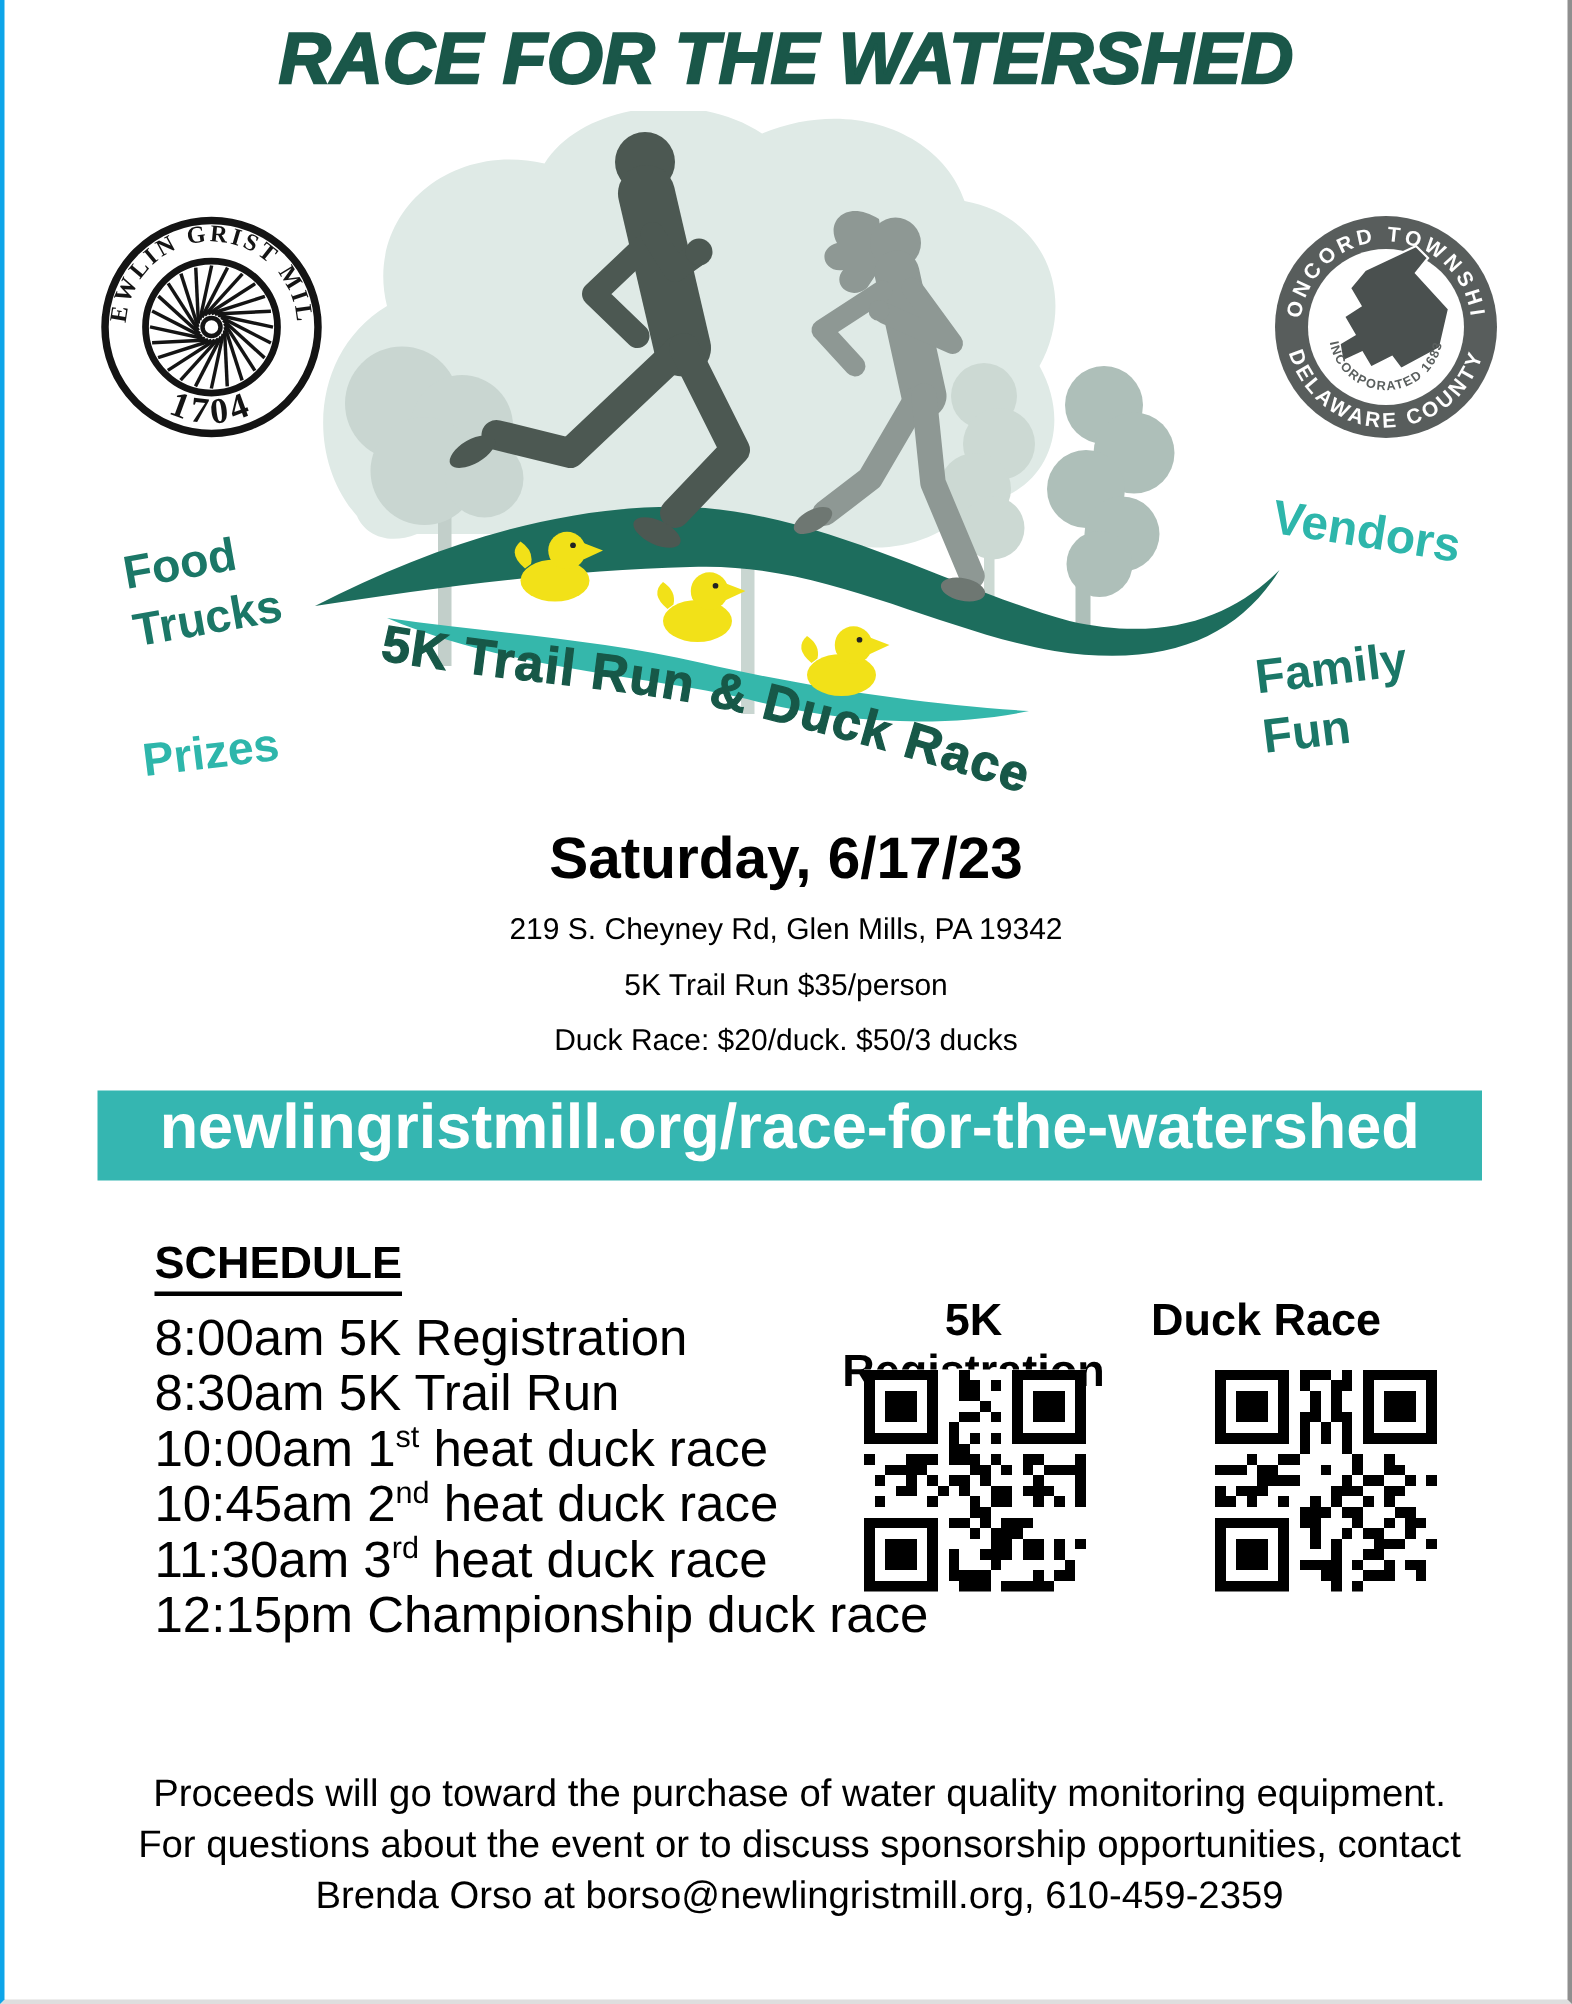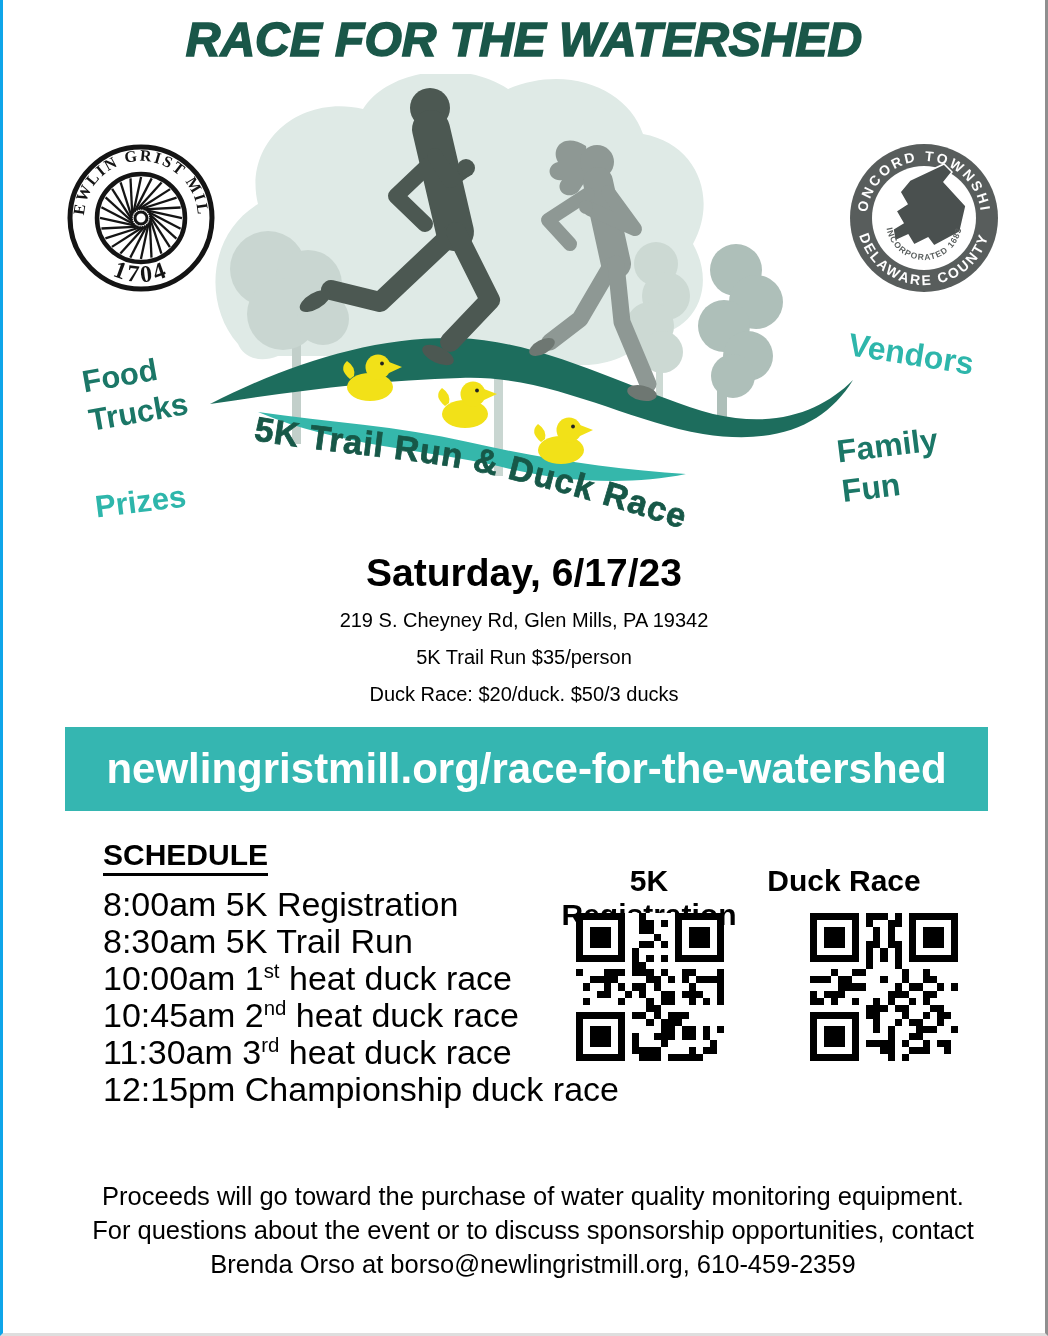--- a/index.html
+++ b/index.html
@@ -20,27 +20,27 @@
   .hero{position:absolute; left:195px; top:74px; width:660px; height:472px;}
   .side-label{position:absolute; font-weight:700; line-height:1.25;}
   .food-trucks{left:82px; top:352px; width:132px; font-size:31px; color:#1b7767; transform:rotate(-10deg);}
   .prizes{left:92px; top:483px; font-size:31px; color:#2eb6ab; transform:rotate(-7deg);}
   .vendors{left:845px; top:334px; font-size:32px; color:#2eb6ab; transform:rotate(9deg);}
   .family-fun{left:836px; top:424px; width:120px; font-size:32px; color:#1b7767; transform:rotate(-7deg);}
   .event-block{position:absolute; left:0; right:0; top:551px; text-align:center; color:#000;}
   .event-date{font-size:39px; font-weight:700; margin-bottom:7px;}
   .event-line{font-size:20px; line-height:37px;}
   .banner{
-    position:absolute; left:62px; top:727px; width:923px; height:84px;
-    background:#35b6b1; color:#ffffff; display:flex; align-items:center; justify-content:center;
+    position:absolute; left:62px; top:727px; width:923px; height:60px;
+    background:#35b6b1; color:#ffffff; display:flex; justify-content:center;
     font-size:42px; font-weight:700;
   }
   .schedule{position:absolute; left:100px; top:826px; color:#000;}
   .schedule-heading{
-    display:inline-block; font-size:30px; font-weight:700; margin:12px 0 10px 0;
+    display:inline-block; font-size:30px; font-weight:700; margin:0 0 10px 0;
     border-bottom:3px solid #000; padding-bottom:1px;
   }
   .sched-row{font-size:34px; line-height:37px; white-space:nowrap;}
   .sched-row sup{font-size:60%; line-height:0;}
   .qr-label{position:absolute; top:864px; text-align:center; font-size:30px; font-weight:700; color:#000;}
   .qr-label-left{left:536px; width:220px;}
   .qr-label-right{left:759px; width:164px;}
   .qr-box{position:absolute; top:913px; width:148px; height:148px; background:#fff;}
   .qr-left{left:573px;}
   .qr-right{left:807px;}

